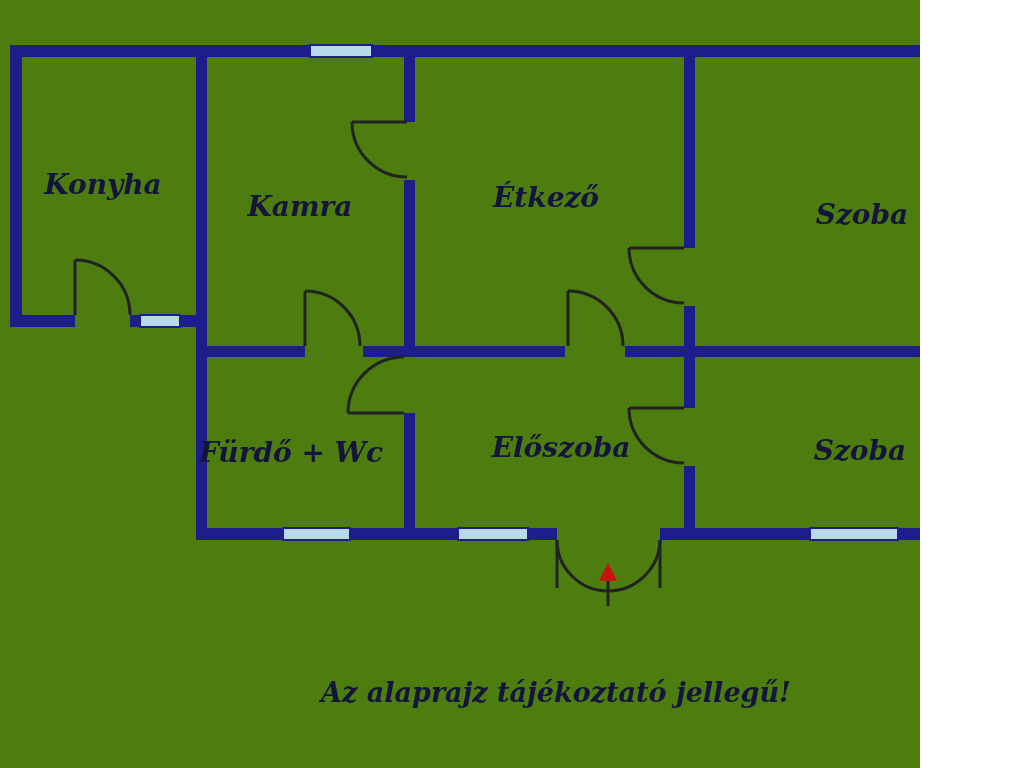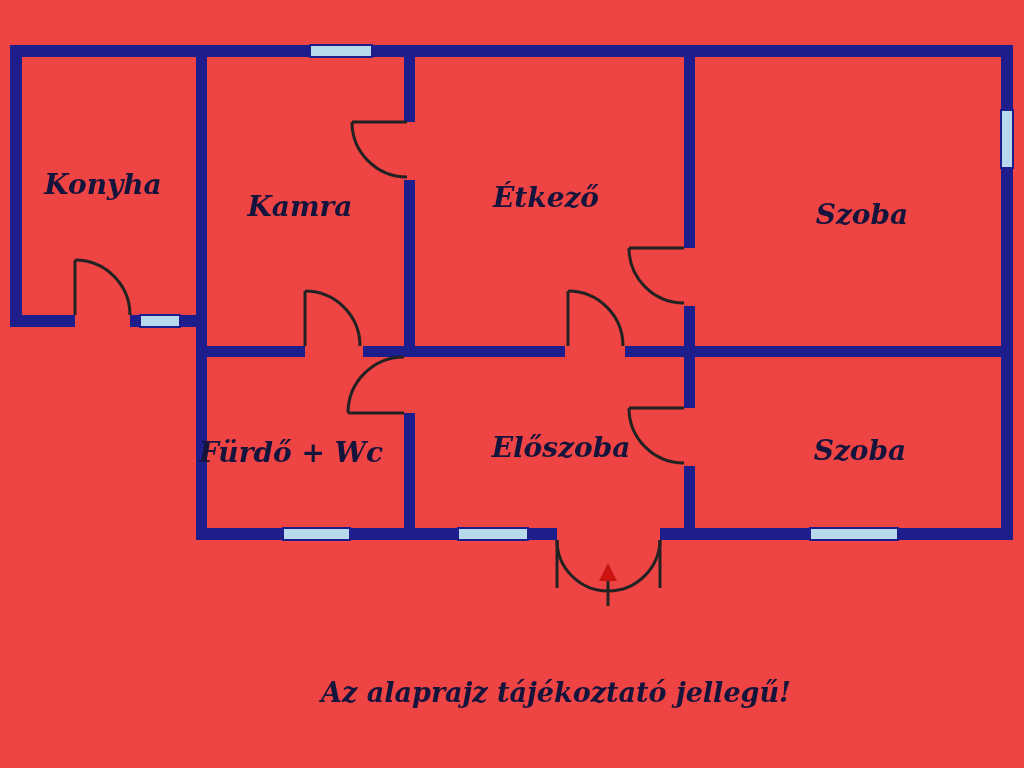--- a/index.html
+++ b/index.html
@@ -10,23 +10,23 @@
     --text: #14143c;
   }
   html, body {
     margin: 0;
     padding: 0;
     background: #ffffff;
     font-family: "DejaVu Serif", "Liberation Serif", serif;
   }
   .stage {
     position: relative;
-    width: 1024px;
+    width: 920px;
     height: 768px;
-    background: #ef4444;
+    background: #4d7c0f;
     overflow: hidden;
   }
   .walls rect { fill: var(--wall); }
   .windows rect { fill: var(--window); stroke: var(--wall); stroke-width: 2; }
   .doors path { stroke: var(--door); stroke-width: 3; fill: none; }
   .entrance path, .entrance line { stroke: var(--door); stroke-width: 3; fill: none; }
   .arrow-line { stroke: var(--arrow); stroke-width: 5; }
   .arrow-head { fill: var(--arrow); }
   .room-label {
     fill: var(--text);

